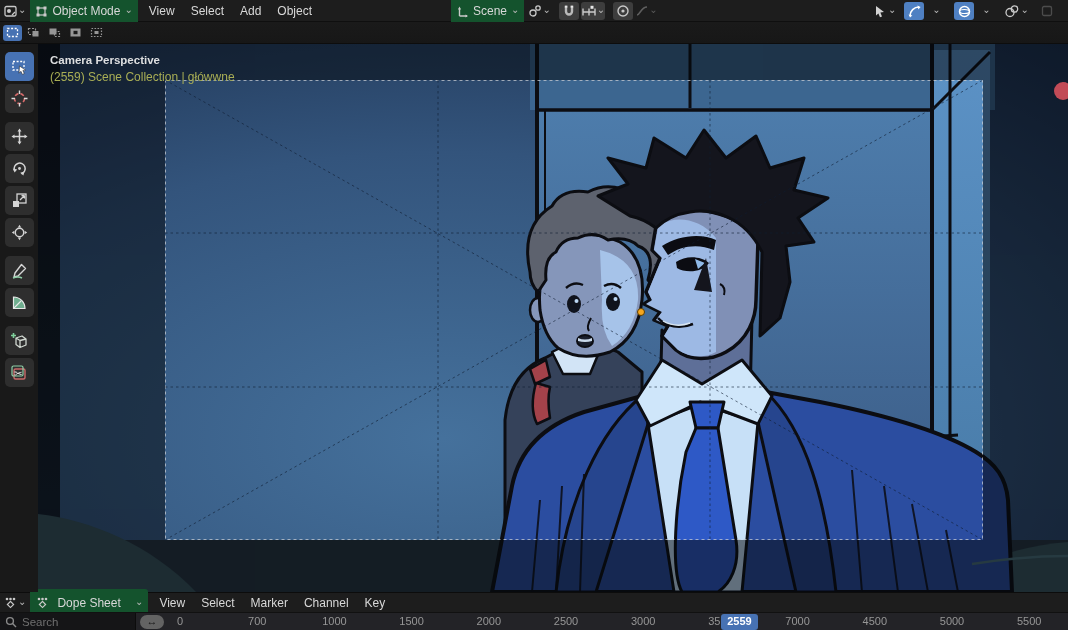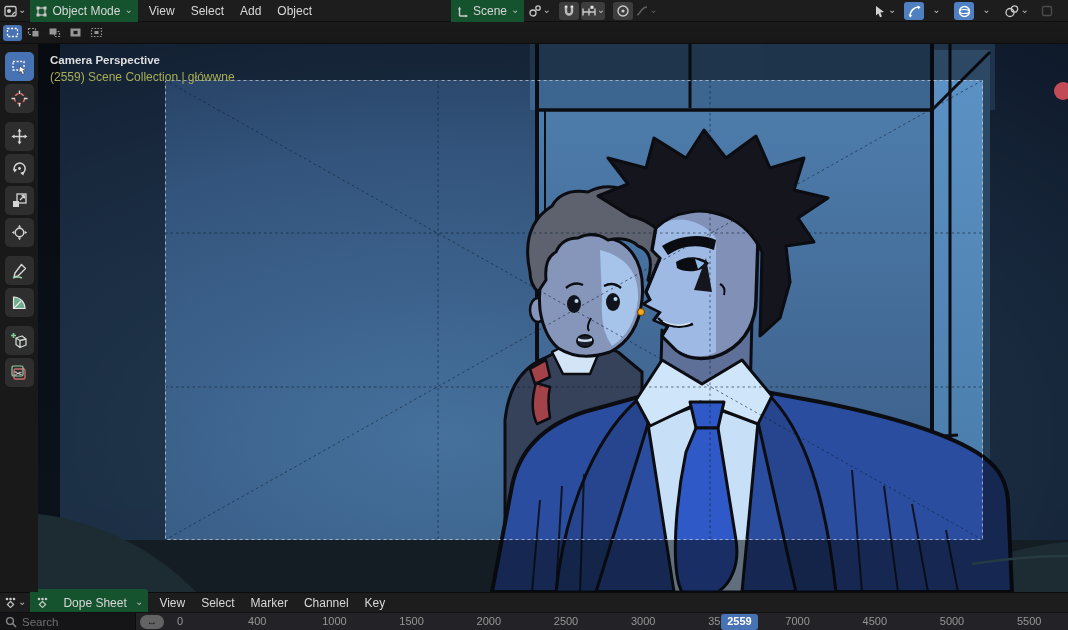--- a/index.html
+++ b/index.html
@@ -418,21 +418,21 @@
   <div class="ibtn" style="margin-left:3px;">
     <svg class="ic" width="15" height="14" viewBox="0 0 15 14">
       <circle cx="4" cy="3" r="1.3" fill="#c9c9c9"></circle>
         <circle cx="7.5" cy="3" r="1.3" fill="#c9c9c9"></circle>
         <circle cx="11" cy="3" r="1.3" fill="#c9c9c9"></circle>
       <rect x="5.3" y="6.2" width="4.4" height="4.4" transform="rotate(45 7.5 8.4)" fill="none" stroke="#c9c9c9" stroke-width="1.2"></rect>
     </svg>
       <span class="chev"></span>
   </div>
   <div class="dd" style="width:118px; justify-content:space-between;">
-    <span style="display:flex; align-items:flex-end; gap:13px;">
+    <span style="display:flex; align-items:flex-end; gap:7px;">
       <svg class="ic" width="15" height="14" viewBox="0 0 15 14">
         <circle cx="4" cy="3" r="1.3" fill="#c9c9c9"></circle>
           <circle cx="7.5" cy="3" r="1.3" fill="#c9c9c9"></circle>
           <circle cx="11" cy="3" r="1.3" fill="#c9c9c9"></circle>
         <rect x="5.3" y="6.2" width="4.4" height="4.4" transform="rotate(45 7.5 8.4)" fill="none" stroke="#c9c9c9" stroke-width="1.2"></rect>
       </svg>
       <span>Dope Sheet</span>
     </span>
     <span class="chev"></span>
   </div>
@@ -447,21 +447,21 @@
   <div id="searchbox">
     <svg class="ic" width="12" height="12" viewBox="0 0 12 12">
       <circle cx="5" cy="5" r="3.4" fill="none" stroke="#8a8a8a" stroke-width="1.4"></circle>
       <path d="M7.6,7.6 L11,11" stroke="#8a8a8a" stroke-width="1.4"></path>
     </svg>
     <input type="text" placeholder="Search" style="">
   </div>
   <div id="expandbtn">↔</div>
   <div id="ruler">
     <span class="tick" style="left: 16px;">0</span>
-      <span class="tick" style="left: 93.2px;">400</span>
+      <span class="tick" style="left: 93.2px;">700</span>
       <span class="tick" style="left: 170.4px;">1000</span>
       <span class="tick" style="left: 247.6px;">1500</span>
       <span class="tick" style="left: 324.8px;">2000</span>
       <span class="tick" style="left: 402px;">2500</span>
       <span class="tick" style="left: 479.2px;">3000</span>
       <span class="tick" style="left: 556.4px;">3500</span>
       <span class="tick" style="left: 633.6px;">7000</span>
       <span class="tick" style="left: 710.8px;">4500</span>
       <span class="tick" style="left: 788px;">5000</span>
       <span class="tick" style="left: 865.2px;">5500</span>

